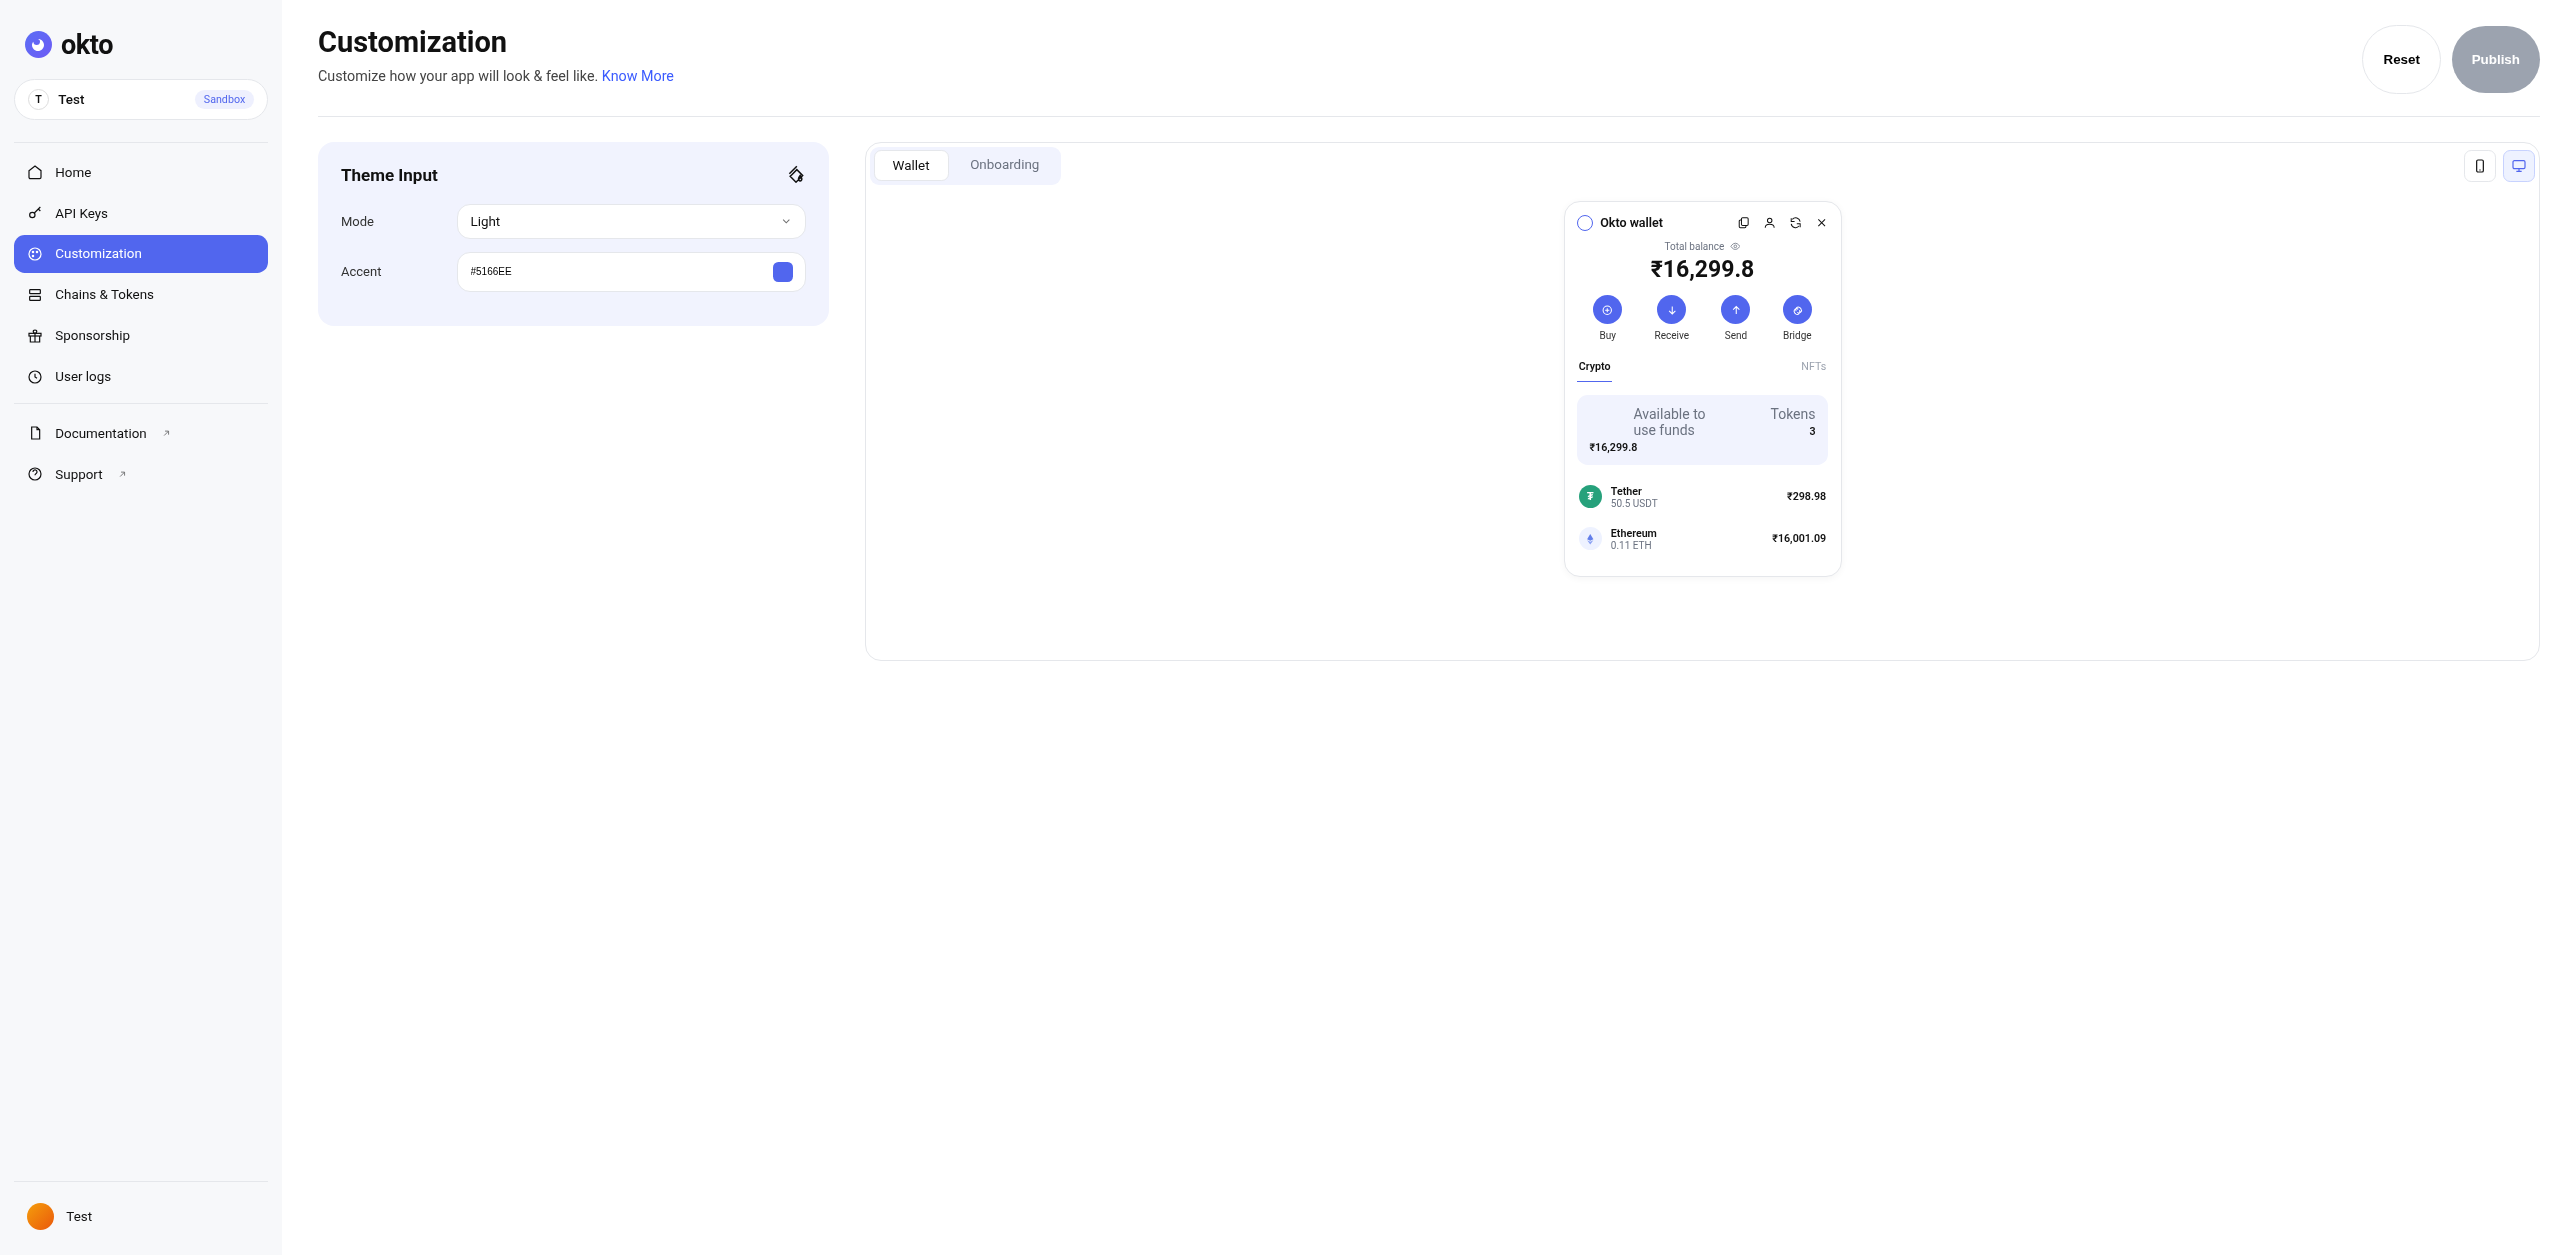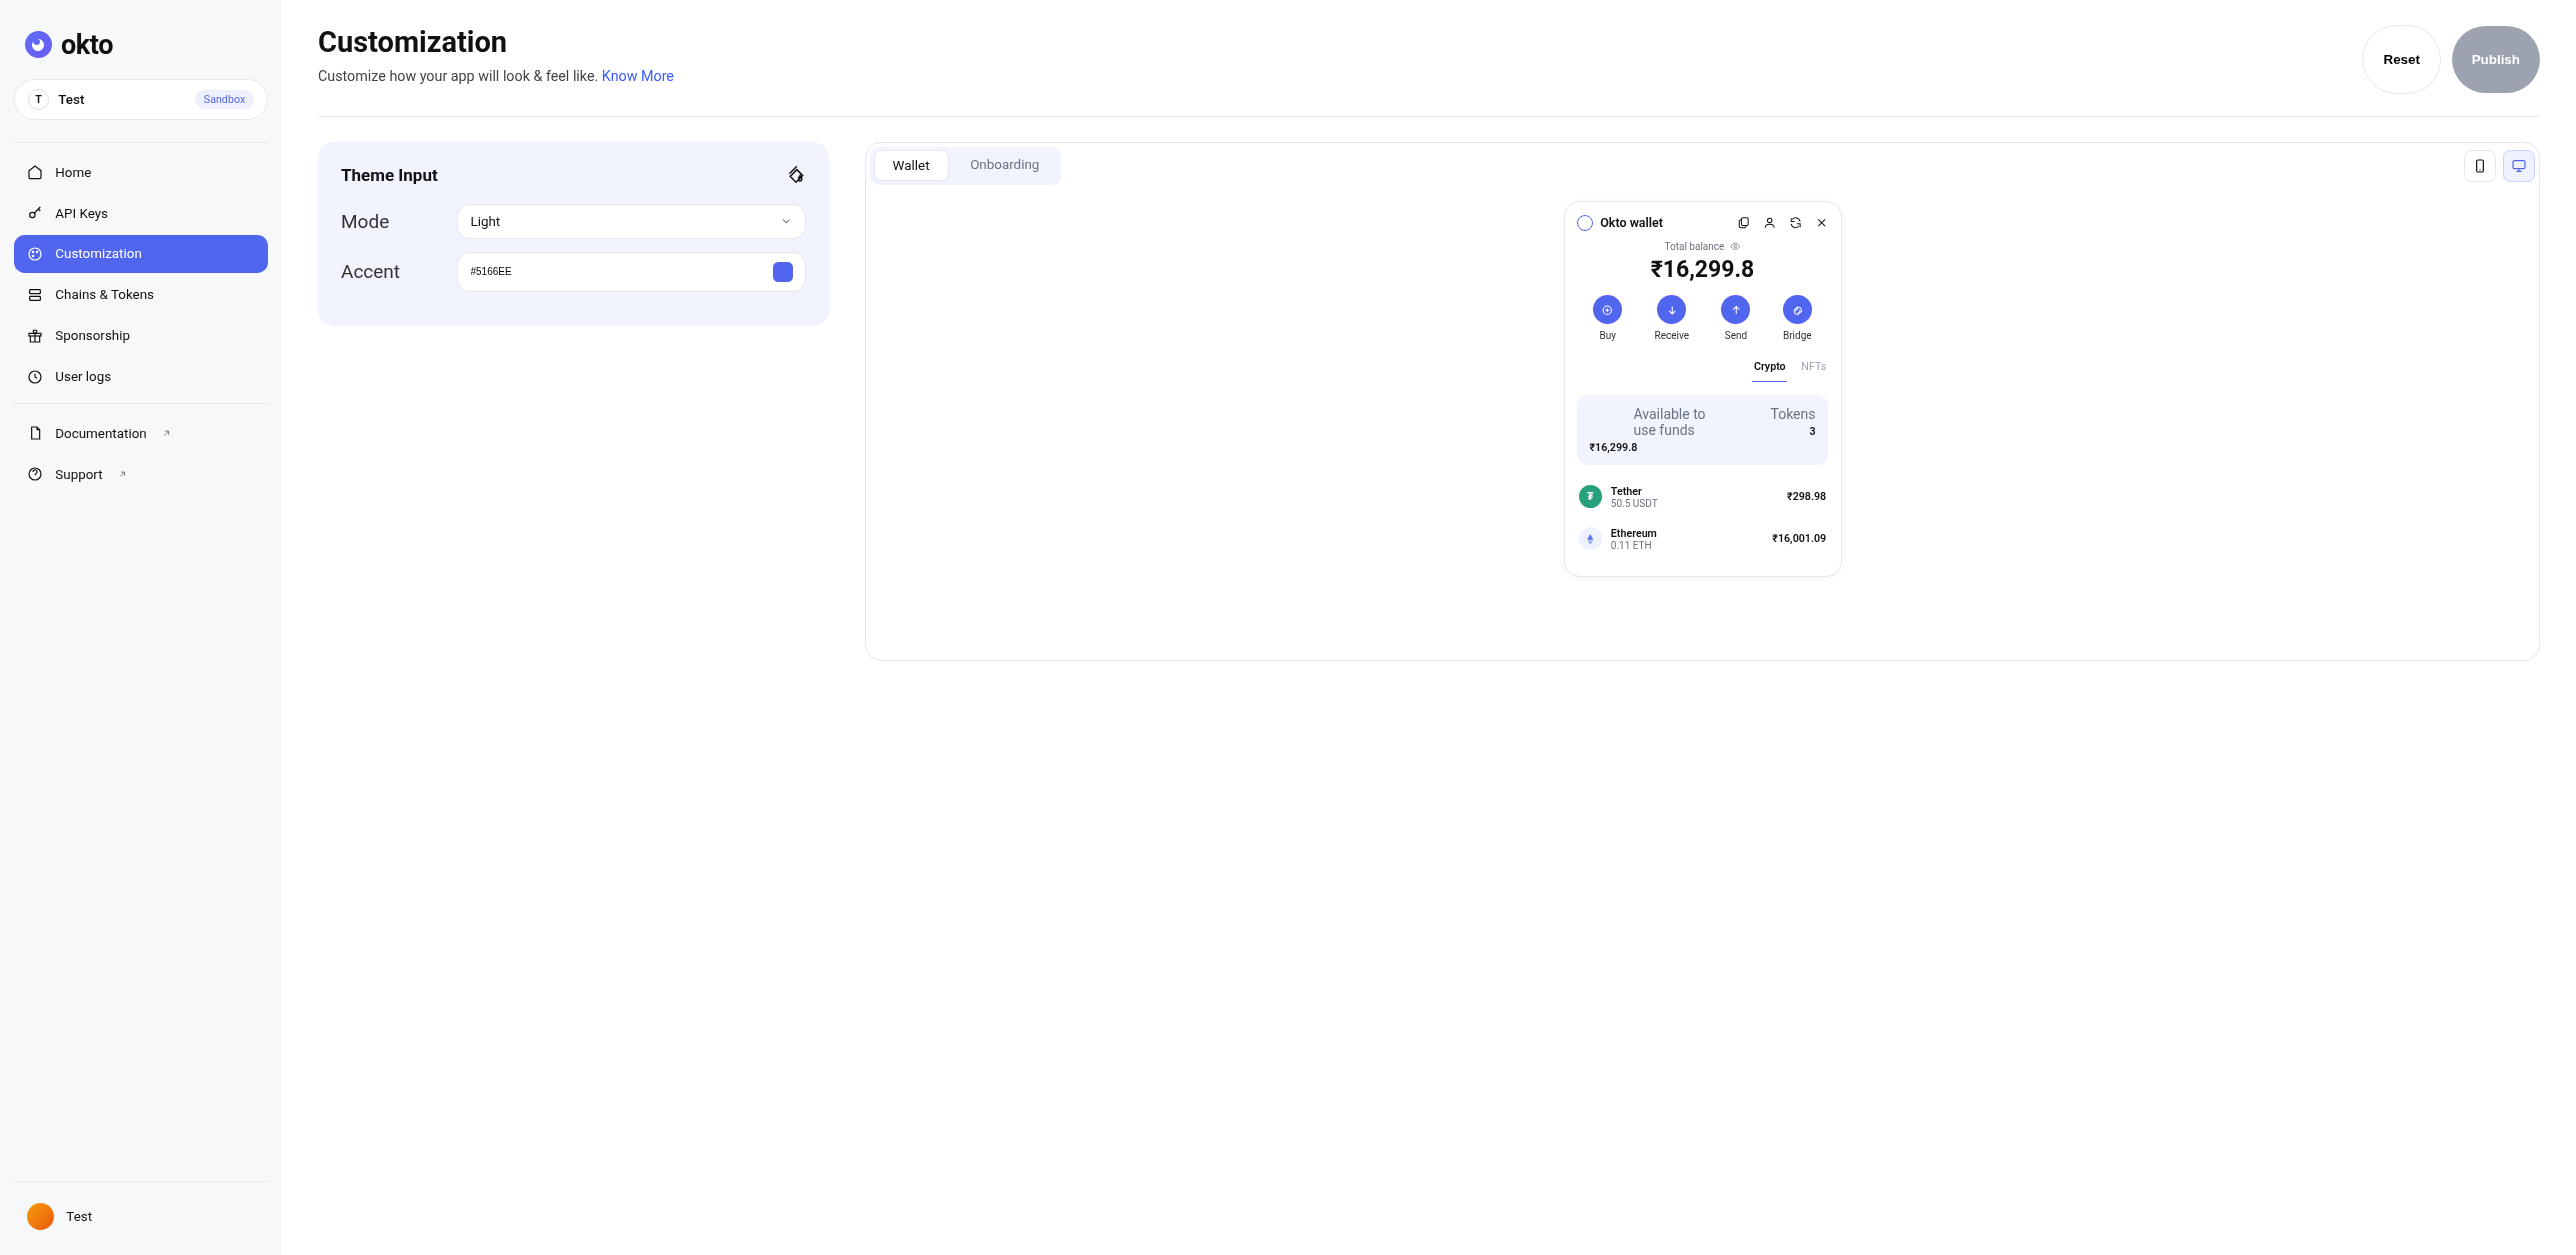--- a/index.html
+++ b/index.html
@@ -41,21 +41,21 @@
 .btn-primary { background:#9CA3AF; color:#fff; }
 .main-divider { border:none; border-top:0.9px solid #E5E7EB; margin:21.5px 0 25px 0; }
 
 .content-row { display:flex; gap:36px; align-items:flex-start; }
 
 
 .theme-card { width:511px; background:#F1F3FE; border-radius:16px; padding:21.5px 23px; }
 .theme-card-header { display:flex; align-items:center; justify-content:space-between; margin-bottom:18px; }
 .theme-card-title { font-size:17px; font-weight:700; }
 .theme-row { display:flex; align-items:center; margin-bottom:12.5px; }
-.theme-label { width:116px; font-size:19px; color:#333; }
+.theme-label { width:116px; font-size:13px; color:#333; }
 .theme-control { flex:1; }
 .select-box, .input-box { width:100%; background:#fff; border:0.9px solid #E5E7EB; border-radius:13px; padding:9px 12.5px; display:flex; align-items:center; justify-content:space-between; font-size:13.4px; cursor:pointer; }
 .input-box input { border:none; outline:none; font-size:10px; flex:1; background:transparent; }
 .color-swatch { width:20px; height:20px; border-radius:5.4px; background:#5166EE; }
 .chevron { width:12.5px; height:12.5px; opacity:0.6; }
 
 
 .preview-panel { flex:1; border:0.9px solid #E5E7EB; border-radius:16px; padding:4px; min-height:519px; }
 .preview-toolbar { display:flex; align-items:center; justify-content:space-between; margin-bottom:16px; }
 .preview-tabs { background:#F1F3FE; border-radius:9px; padding:3.6px; display:flex; gap:3.6px; }
@@ -76,21 +76,21 @@
 .wallet-header-icons { display:flex; gap:12.5px; }
 .wallet-header-icons svg { width:13.4px; height:13.4px; cursor:pointer; }
 .wallet-body { background:#fff; border-radius:12.5px; }
 .balance-label-row { display:flex; align-items:center; gap:5.4px; justify-content:center; color:#6B7280; font-size:10px; }
 .balance-value { text-align:center; font-size:23px; font-weight:700; margin:3.6px 0 12.5px 0; }
 .wallet-actions { display:flex; justify-content:space-around; margin-bottom:14.3px; }
 .wallet-action { display:flex; flex-direction:column; align-items:center; gap:5.4px; cursor:pointer; }
 .wallet-action-btn { width:29px; height:29px; border-radius:50%; background:#5166EE; display:flex; align-items:center; justify-content:center; }
 .wallet-action-btn svg { width:12.5px; height:12.5px; }
 .wallet-action-label { font-size:10px; color:#333; }
-.wallet-tabs { display:flex; justify-content:flex-end; gap:12px; border-bottom:0.9px solid transparent; margin-bottom:12.5px; }
+.wallet-tabs { display:flex; justify-content:space-between; gap:12px; border-bottom:0.9px solid transparent; margin-bottom:12.5px; }
 .wallet-tab { font-size:10.7px; padding:5.4px 1.8px 7.2px 1.8px; color:#9CA3AF; cursor:pointer; }
 .wallet-tab.active { color:#111; font-weight:600; border-bottom:1.8px solid #5166EE; }
 .funds-card { background:#F1F3FE; border-radius:10.7px; padding:10.7px 12.5px; display:flex; justify-content:space-between; margin-bottom:10.7px; }
 .funds-col { display:flex; flex-direction:column; gap:3.6px; }
 .funds-col.right { text-align:right; }
 .funds-label { font-size:14px; color:#6B7280;margin-left:44px; }
 .funds-value { font-size:10.7px; font-weight:600; }
 .token-row { display:flex; align-items:center; gap:9px; padding:9px 1.8px; }
 .token-icon { width:23px; height:23px; border-radius:50%; display:flex; align-items:center; justify-content:center; }
 .token-icon.tether { background:#26A17B; color:#fff; font-size:10.7px; font-weight:700; }

